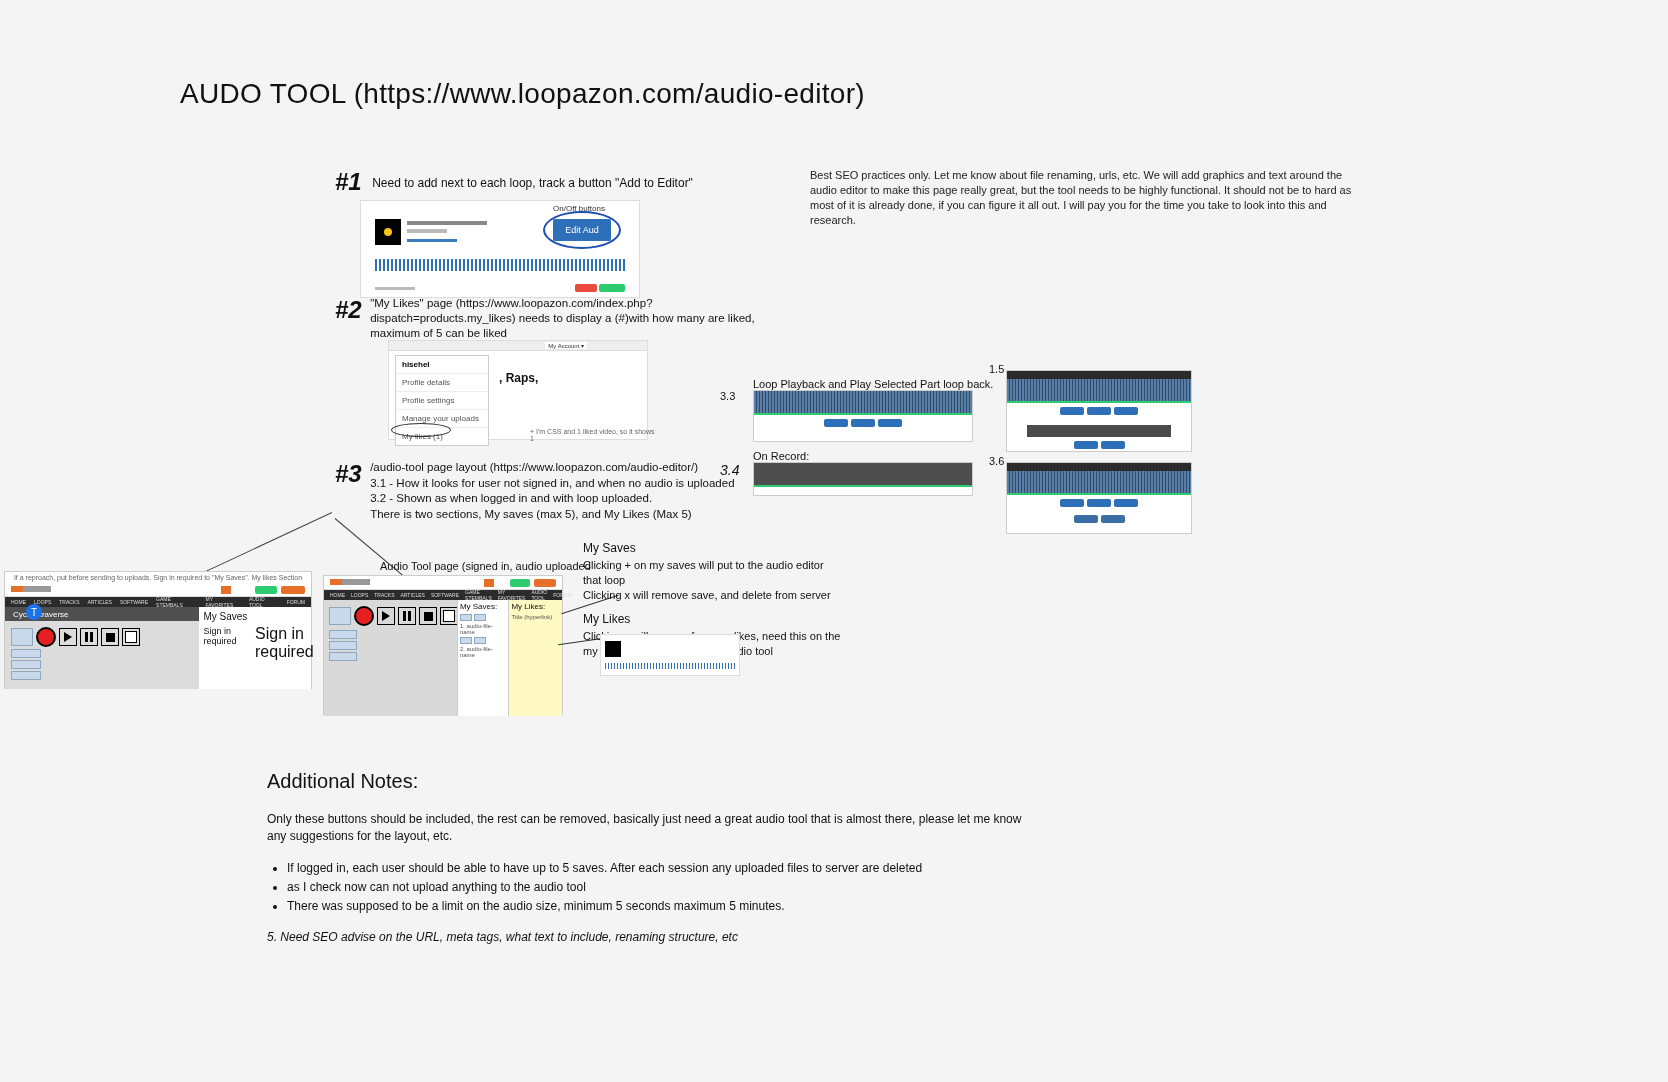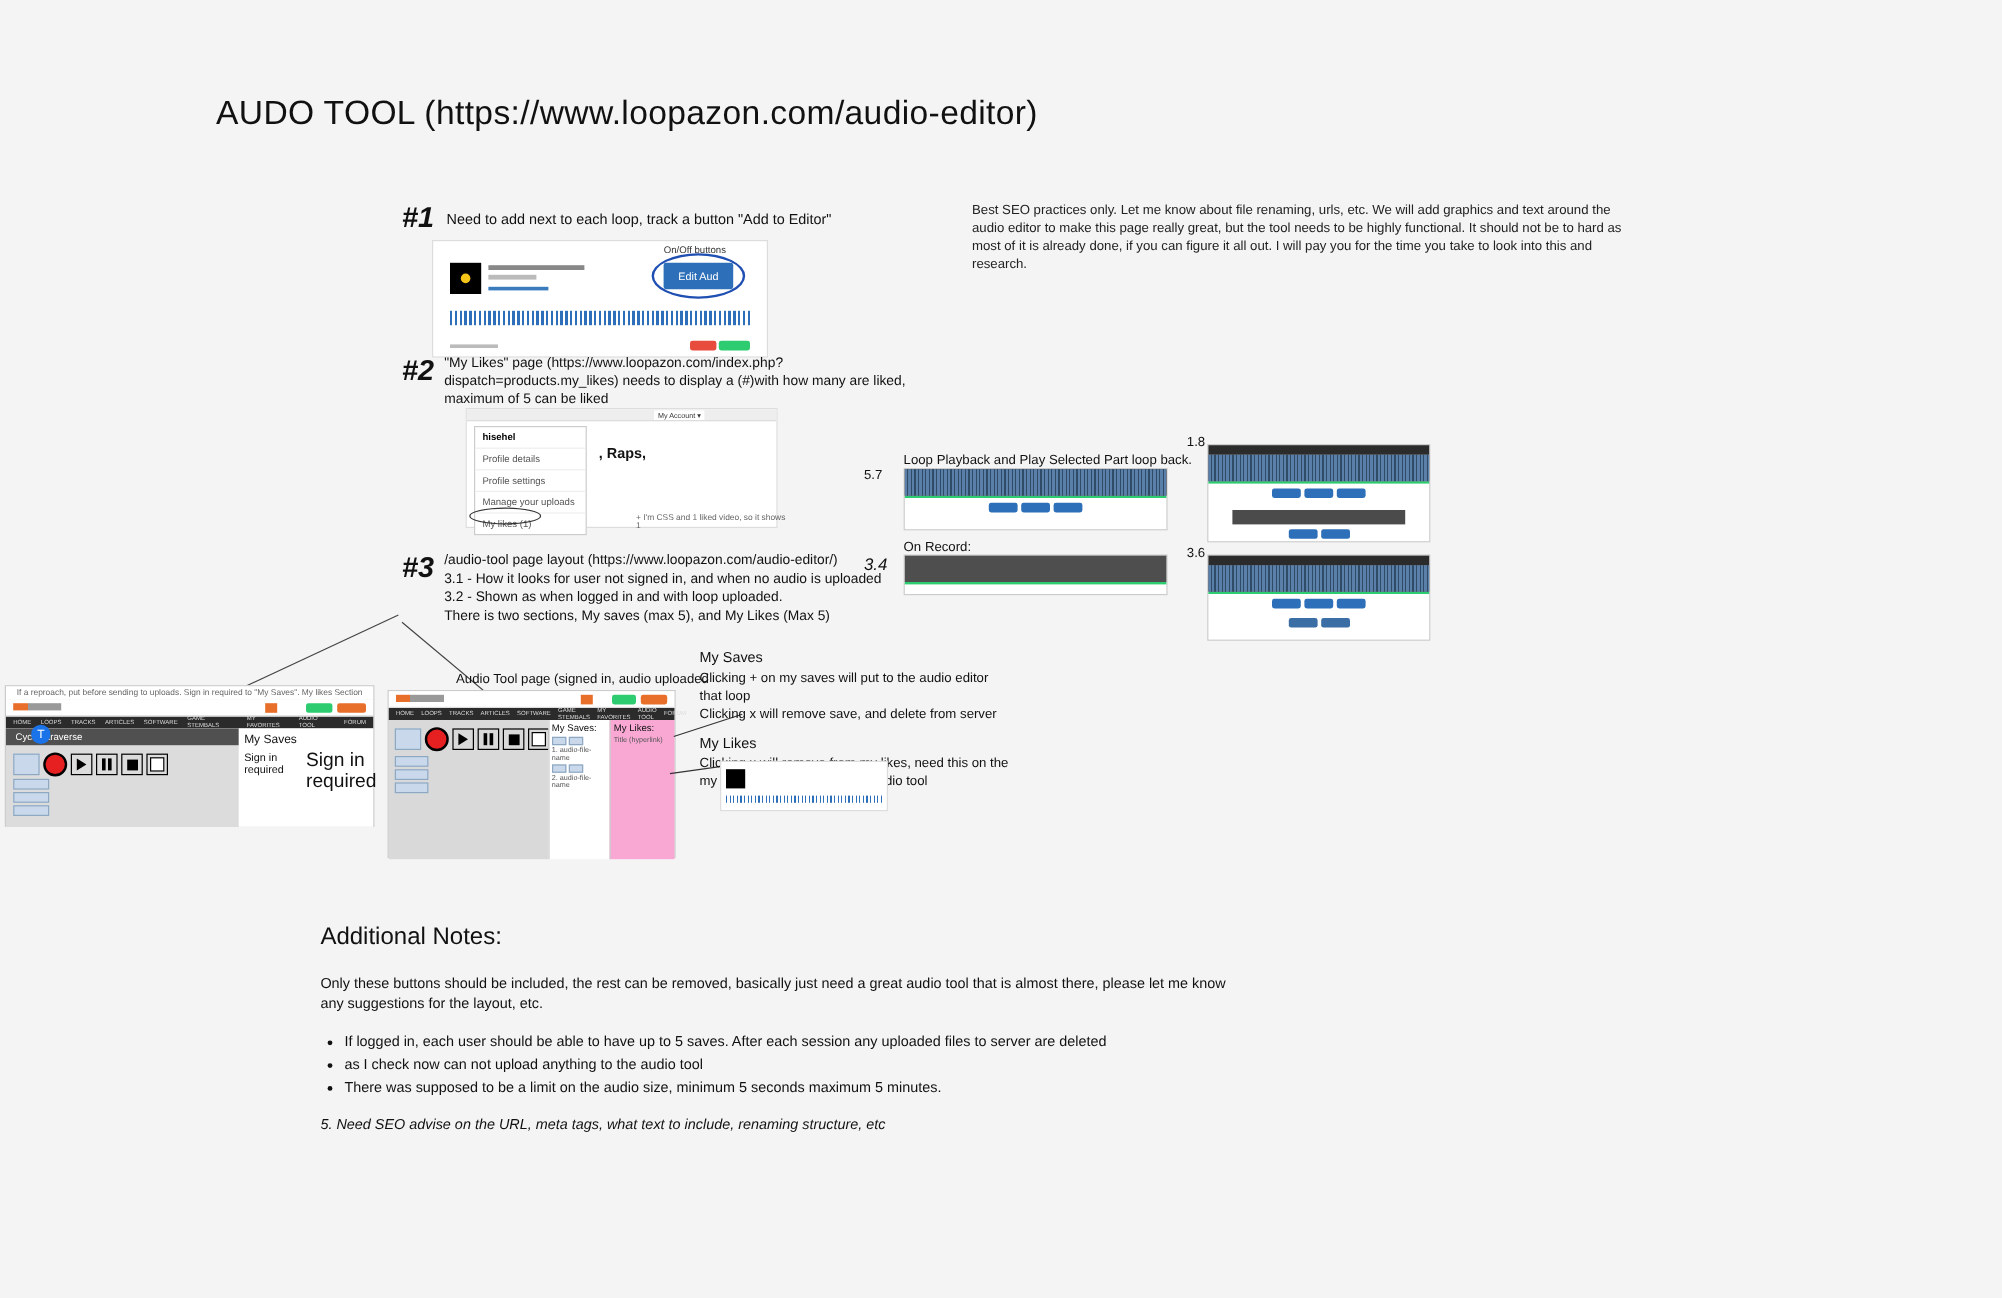--- a/index.html
+++ b/index.html
@@ -92,21 +92,21 @@
   .m32 .nav span { font-size:5px; color:#ddd; }
   .m32 .body { display:flex; height:116px; }
   .m32 .main { width:134px; background:#d9d9d9; position:relative; }
   .m32 .main .controls { position:absolute; left:5px; top:6px; display:flex; gap:3px; align-items:center; }
   .m32 .main .btncol { position:absolute; left:5px; top:30px; display:flex; flex-direction:column; gap:2px; }
   .m32 .main .btncol .tinybtn { width:28px; height:9px; }
   .m32 .side { width:52px; background:#fff; border-left:1px solid #ccc; position:relative; }
   .m32 .side .h { font-size:8px; padding:2px 2px; }
   .m32 .side .row { font-size:6px; color:#555; padding:1px 2px; display:flex; gap:2px; align-items:center; }
   .m32 .side .chip { width:12px; height:7px; background:#c9d9eb; border:1px solid #8fa8c2; }
-  .m32 .side2 { width:54px; background:#f9a8d4; border-left:1px solid #ccc; position:relative; }
+  .m32 .side2 { width:54px; background:#fef9c3; border-left:1px solid #ccc; position:relative; }
   .m32 .side2 .h { font-size:8px; padding:2px 2px; }
   .m32 .side2 .row { font-size:6px; padding:1px 2px; color:#555; }
 
   
   .mslikes { position:absolute; left:583px; top:540px; width:260px; font-size:11px; line-height:1.35; }
   .mslikes .hd { font-size:12px; margin-bottom:2px; }
   .mslikes .it { font-style:italic; color:#444; }
 
   
   .l3 { position:absolute; left:560px; top:604px; width:60px; border-top:1px solid #333; transform:rotate(-18deg); }
@@ -315,23 +315,23 @@
 Clicking x will remove save, and delete from server</div>
     <div class="hd">My Likes</div>
     <div style="white-space:pre-line;">Clicking x will remove from my likes, need this on the my likes page, also+ adds to audio tool</div>
     <div class="it" style="margin-left:40px;">("My Likes" page)</div>
   </div>
   <div class="mlprev">
     <div class="thumb"></div>
     <div class="w"></div>
   </div>
 
-  <div class="lab33">5.7</div>
+  <div class="lab33">3.3</div>
   <div class="lab34">3.4</div>
-  <div class="lab35">1.8</div>
+  <div class="lab35">1.5</div>
   <div class="lab36">3.6</div>
   <div class="cap33">Loop Playback and Play Selected Part loop back.</div>
   <div class="cap34">On Record:</div>
 
   <div class="panel p33">
     <div class="wave"></div>
     <div class="greenline"></div>
     <div class="btns">
         <span></span>
         <span></span>

